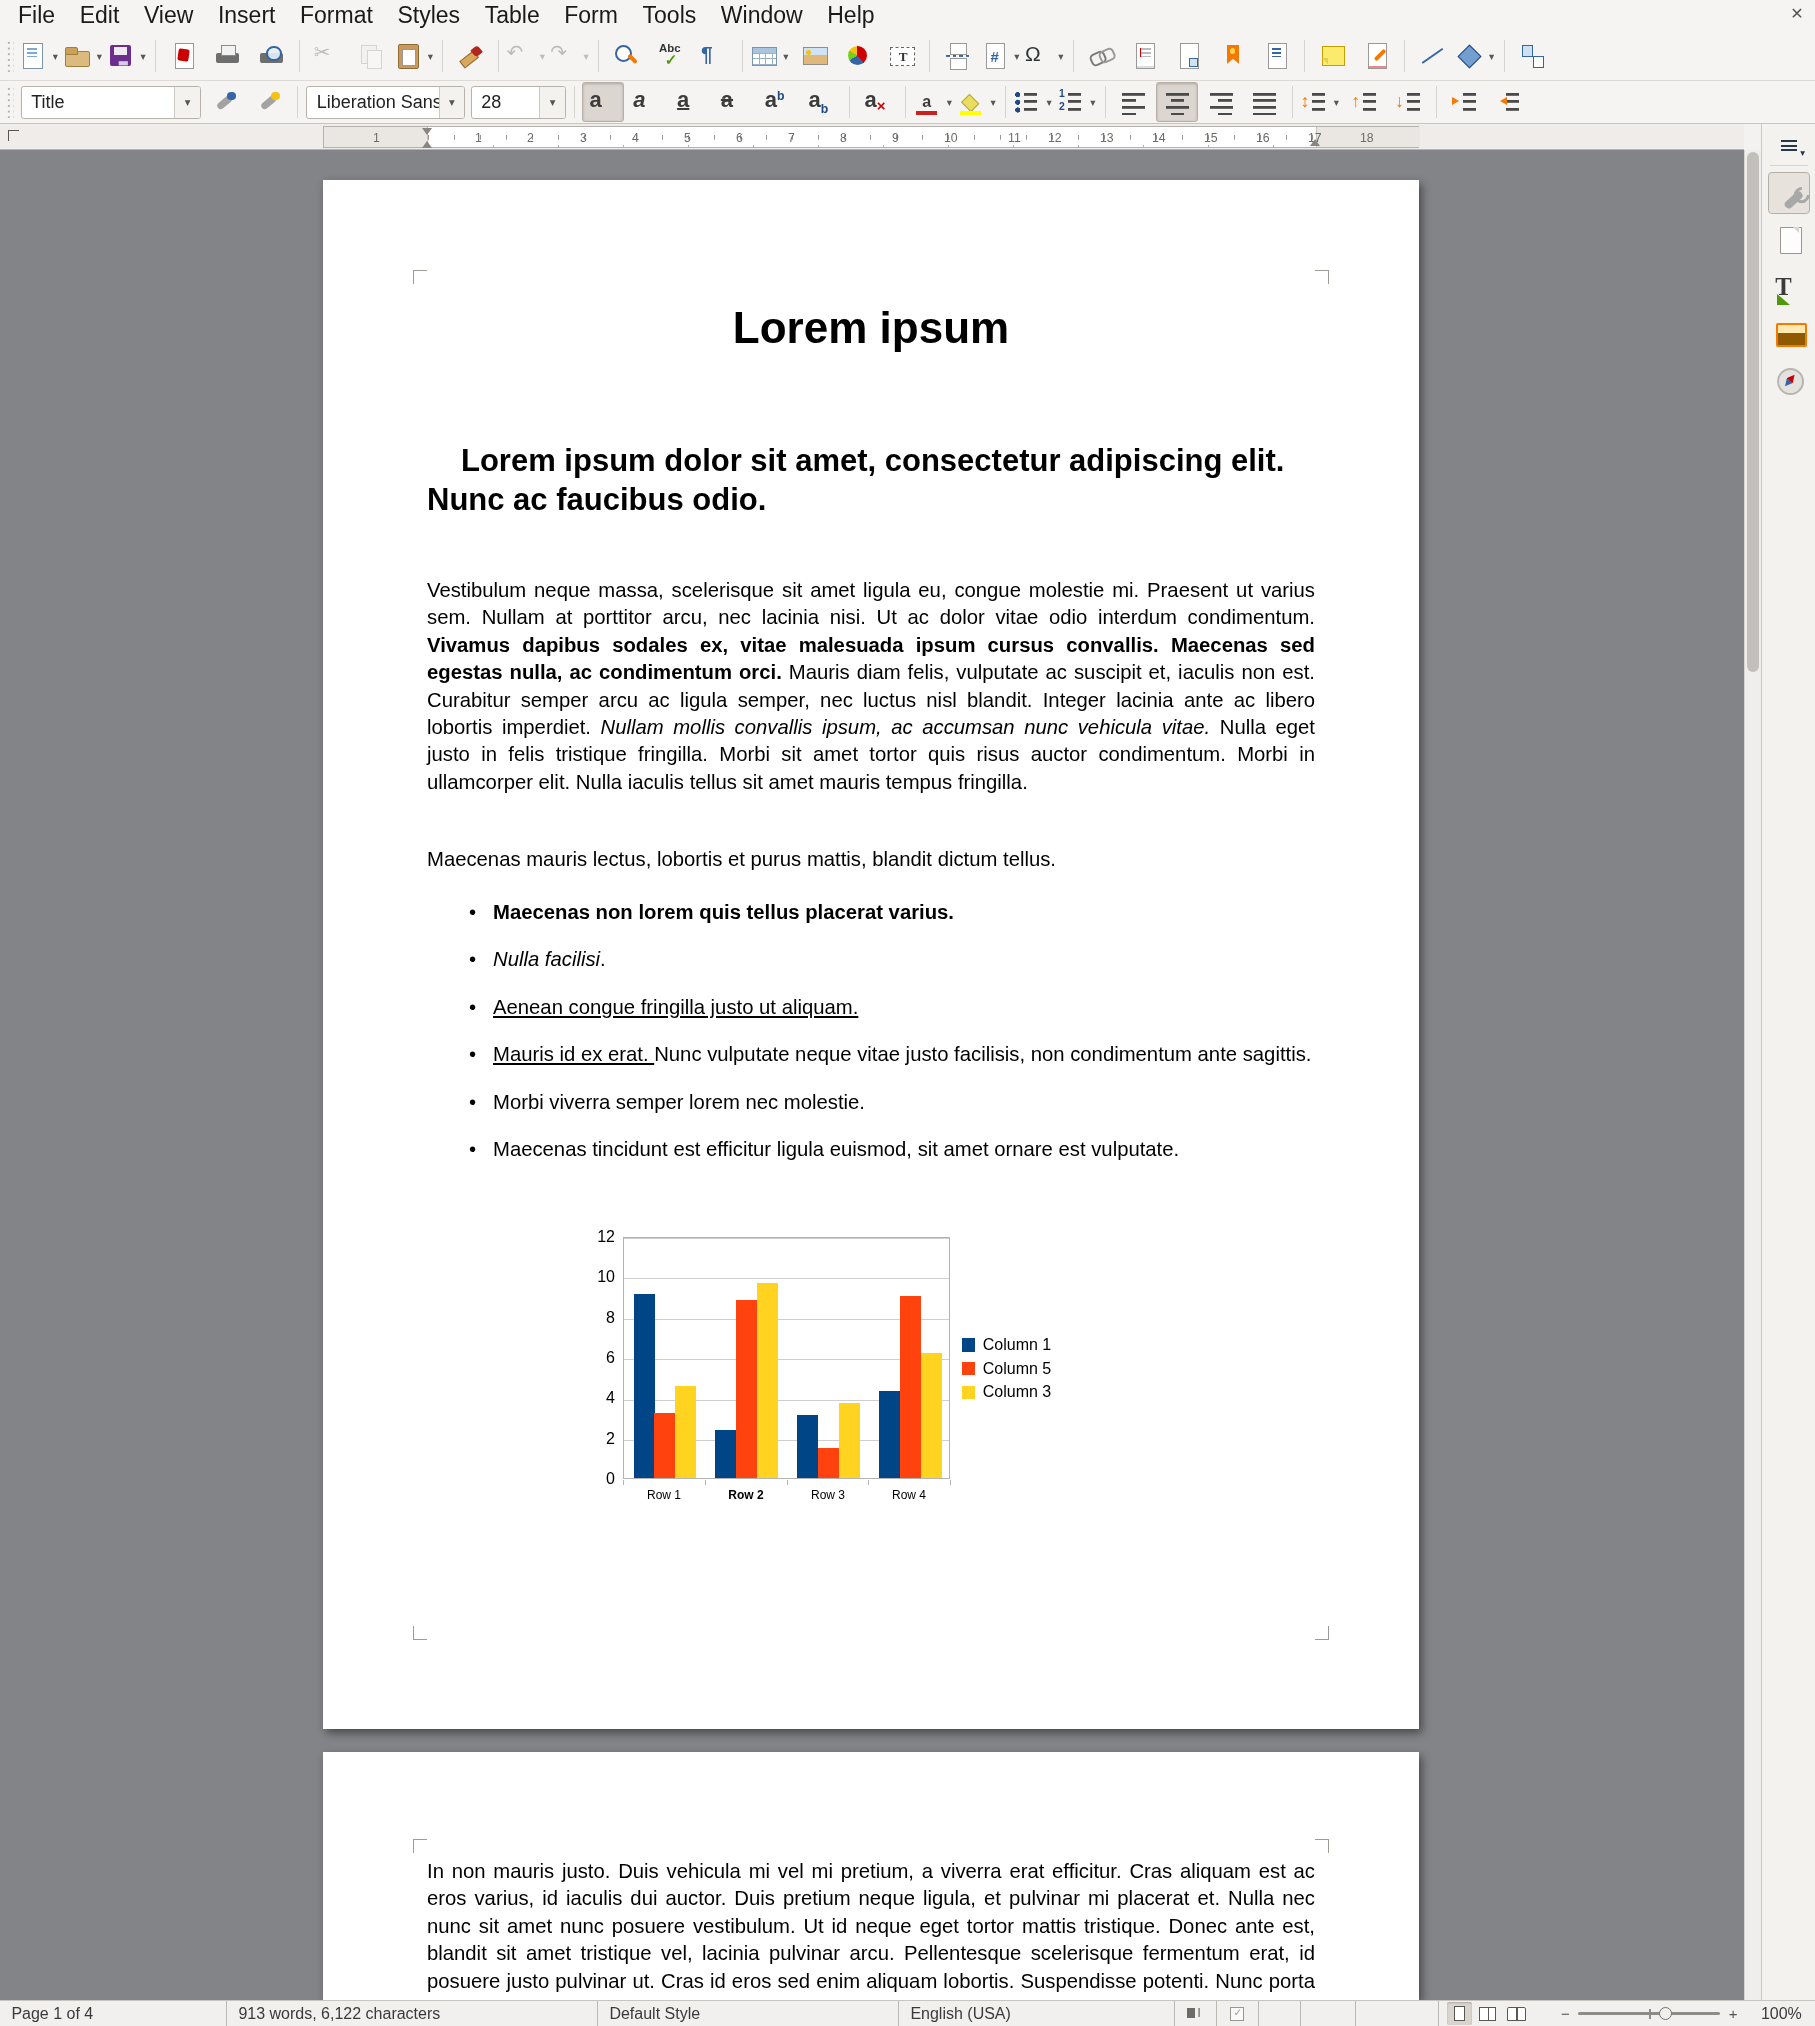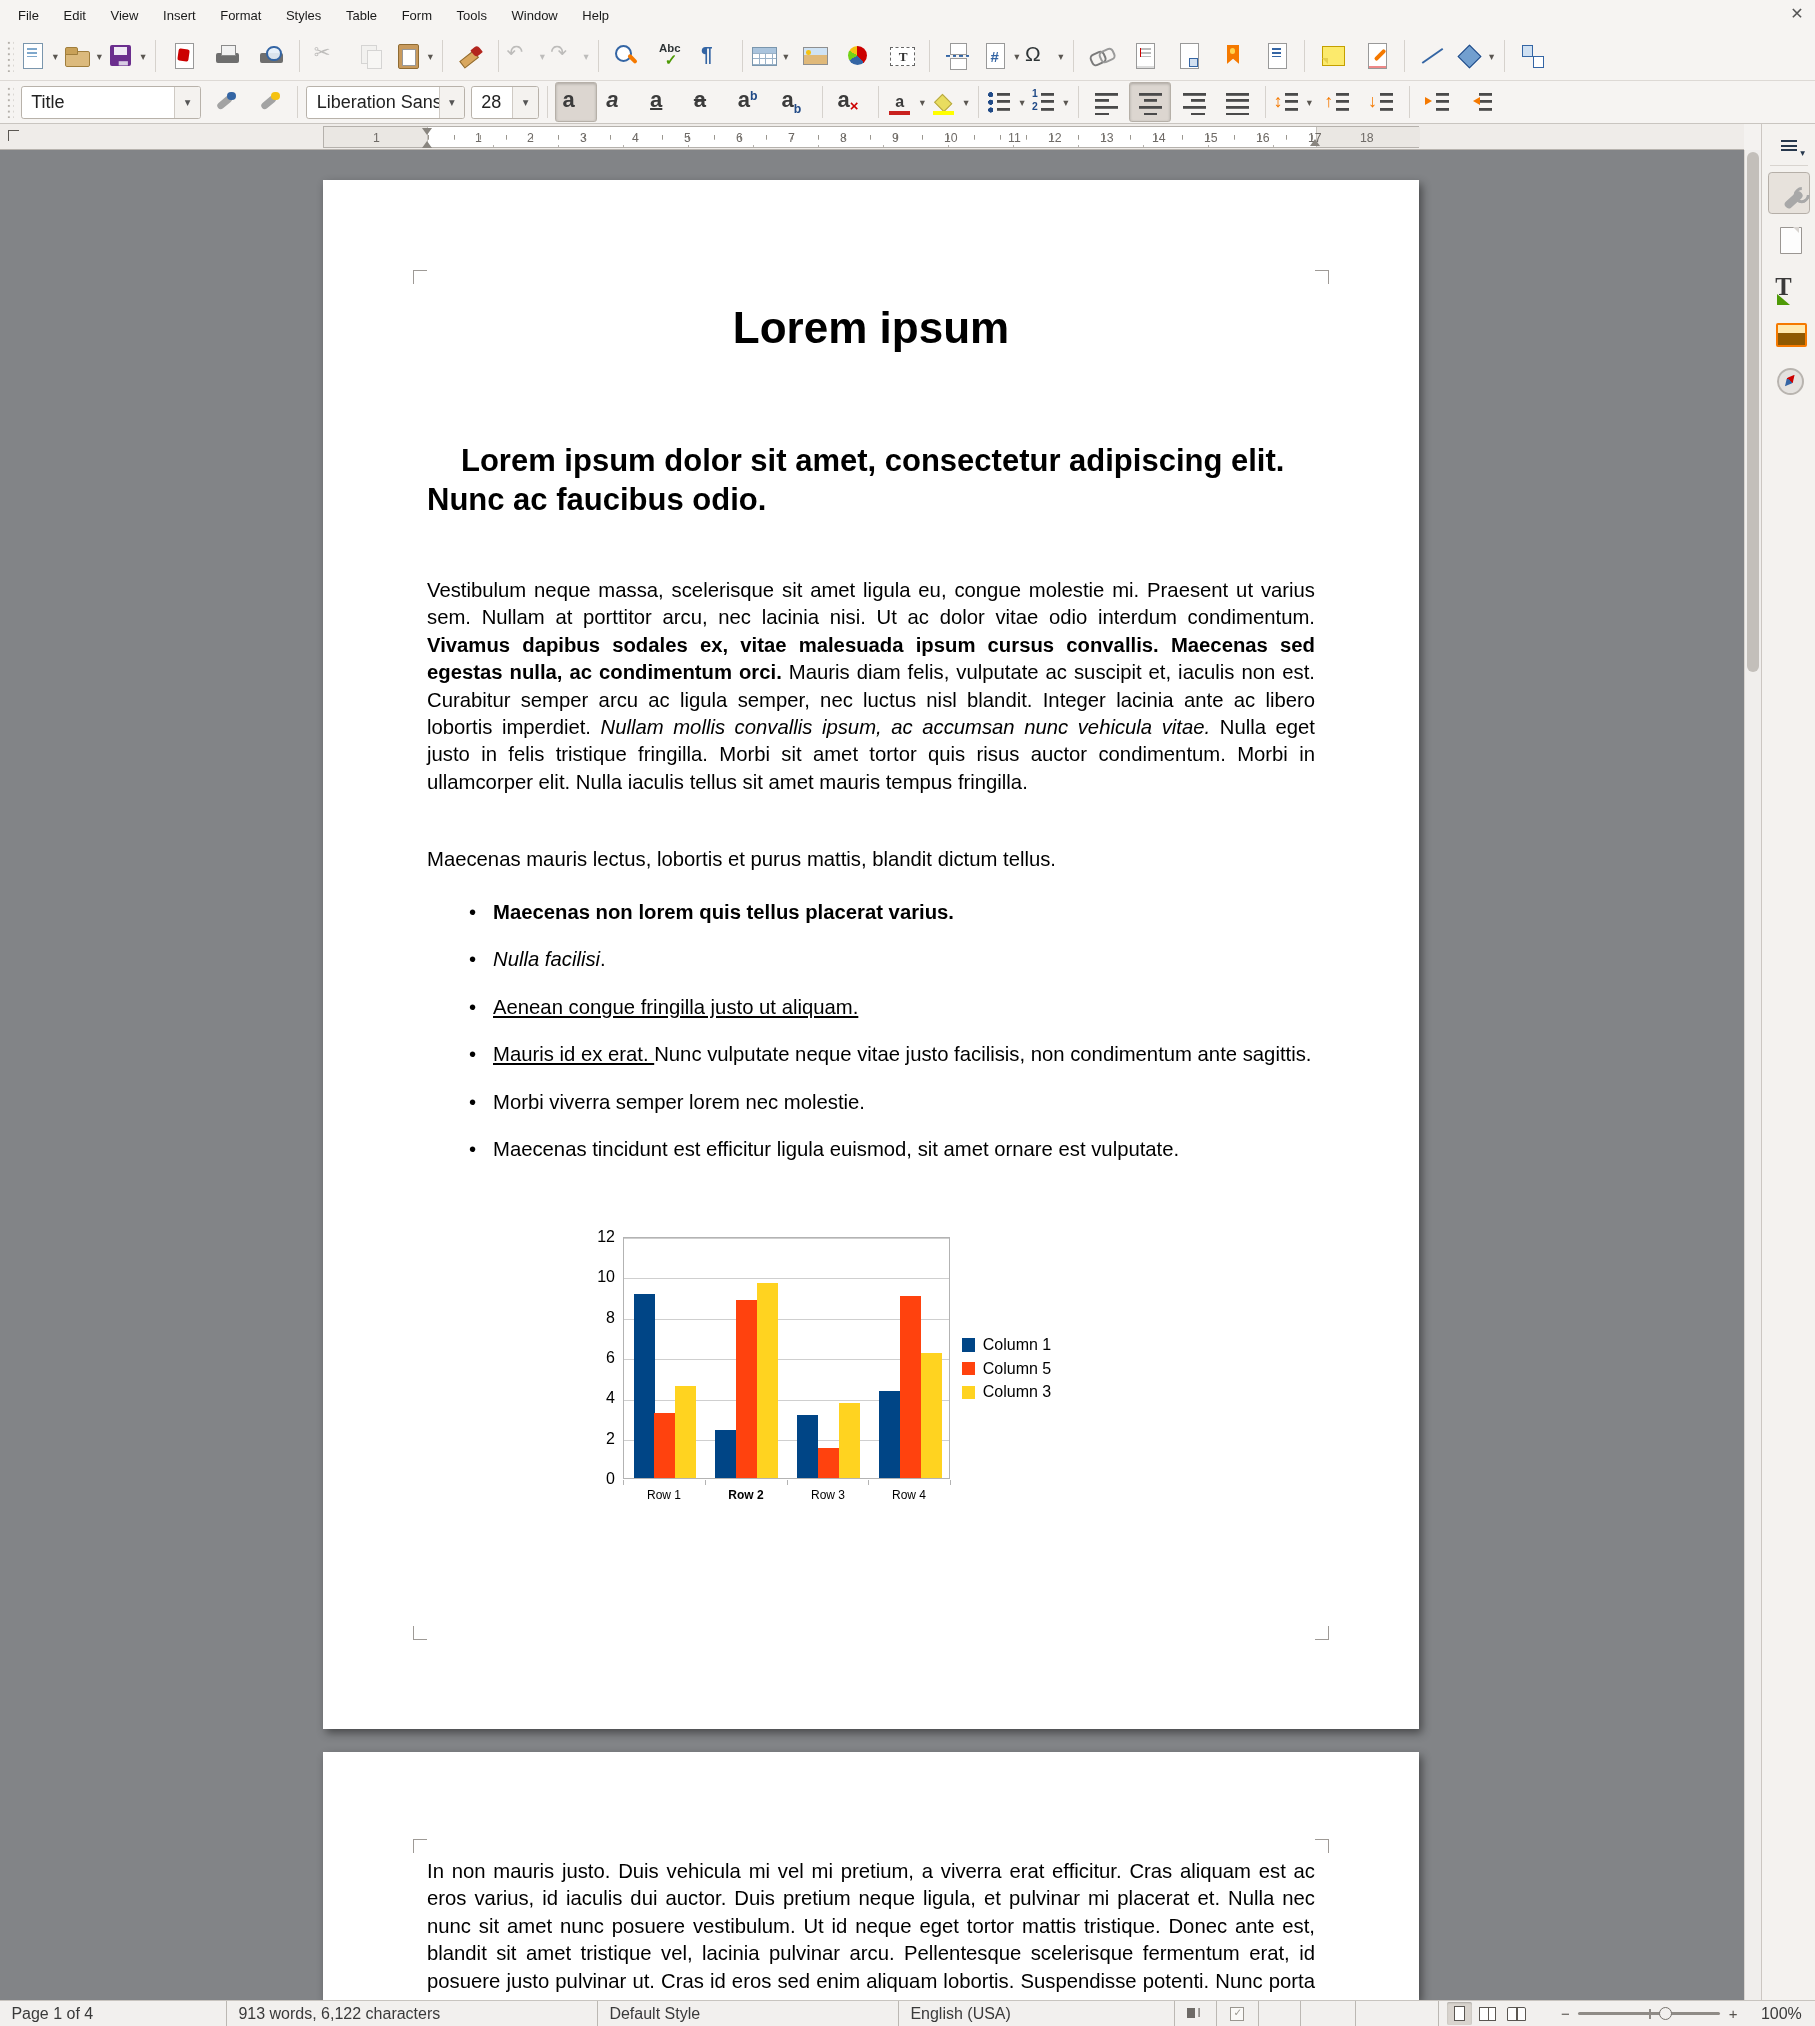--- a/index.html
+++ b/index.html
@@ -1,19 +1,19 @@
 <!DOCTYPE html>
 <html style="font-size:15px"><head>
 <meta charset="utf-8">
 <style>
 *{margin:0;padding:0;box-sizing:border-box}
 html,body{width:1815px;height:2026px;overflow:hidden}
 body{font-family:"Liberation Sans",sans-serif;background:#f4f2f0;position:relative;color:#1a1a1a}
 
-#menubar{position:absolute;top:0;left:0;width:1815px;height:31px;background:#f6f4f2;display:flex;align-items:center;padding-left:5.7px;font-size:13px}
+#menubar{position:absolute;top:0;left:0;width:1815px;height:31px;background:#f6f4f2;display:flex;align-items:center;padding-left:5.7px;font-size:23px}
 .menu-item{padding:3.8px 12.3px;white-space:nowrap}
 #close-btn{position:absolute;right:11.4px;top:3.8px;font-size:16px;color:#555}
 
 #tb1{position:absolute;top:31px;left:0;width:1815px;height:50px;background:#f6f4f2;border-bottom:0.9px solid #ddd9d5;display:flex;align-items:center;padding-left:3.8px}
 #tb2{position:absolute;top:81px;left:0;width:1815px;height:43px;background:#f6f4f2;border-bottom:0.9px solid #c9c5c0;display:flex;align-items:center;padding-left:3.8px}
 .grip{width:8.5px;height:32px;margin:0 3.8px 0 1.9px;background:radial-gradient(circle,#b3afa9 1.3px,transparent 1.5px);background-size:5.7px 5.7px}
 .sep{width:0.9px;height:32px;background:#d6d2cd;margin:0 5.7px;flex:none}
 .tbtn{height:40px;min-width:42px;border-radius:2.8px;display:flex;align-items:center;justify-content:center;position:relative;flex:none;margin:0 0.9px}
 .tbtn.drop{padding-right:14px}
 .tbtn.drop::after{content:"▾";font-size:10.4px;color:#5a5651;position:absolute;right:2.8px;top:50%;transform:translateY(-50%)}
@@ -344,21 +344,21 @@
         <div class="ic i-update-style"></div>
       </div>
     <div class="tbtn">
         <div class="ic i-new-style"></div>
       </div>
     <div class="sep"></div>
     <div class="combo" style="width:159px">
         <span>Liberation Sans</span>
         <span class="cd">▾</span>
       </div>
-    <div class="combo" style="width:68px">
+    <div class="combo" style="width:95px">
         <span>28</span>
         <span class="cd">▾</span>
       </div>
     <div class="sep"></div>
     <div id="fmtbtns" style="display:flex;align-items:center">
         <div class="tbtn pressed">
           <div class="ic i-bold"><span class="fa">a</span></div>
         </div>
         <div class="tbtn">
           <div class="ic i-italic"><span class="fa fi">a</span></div>

